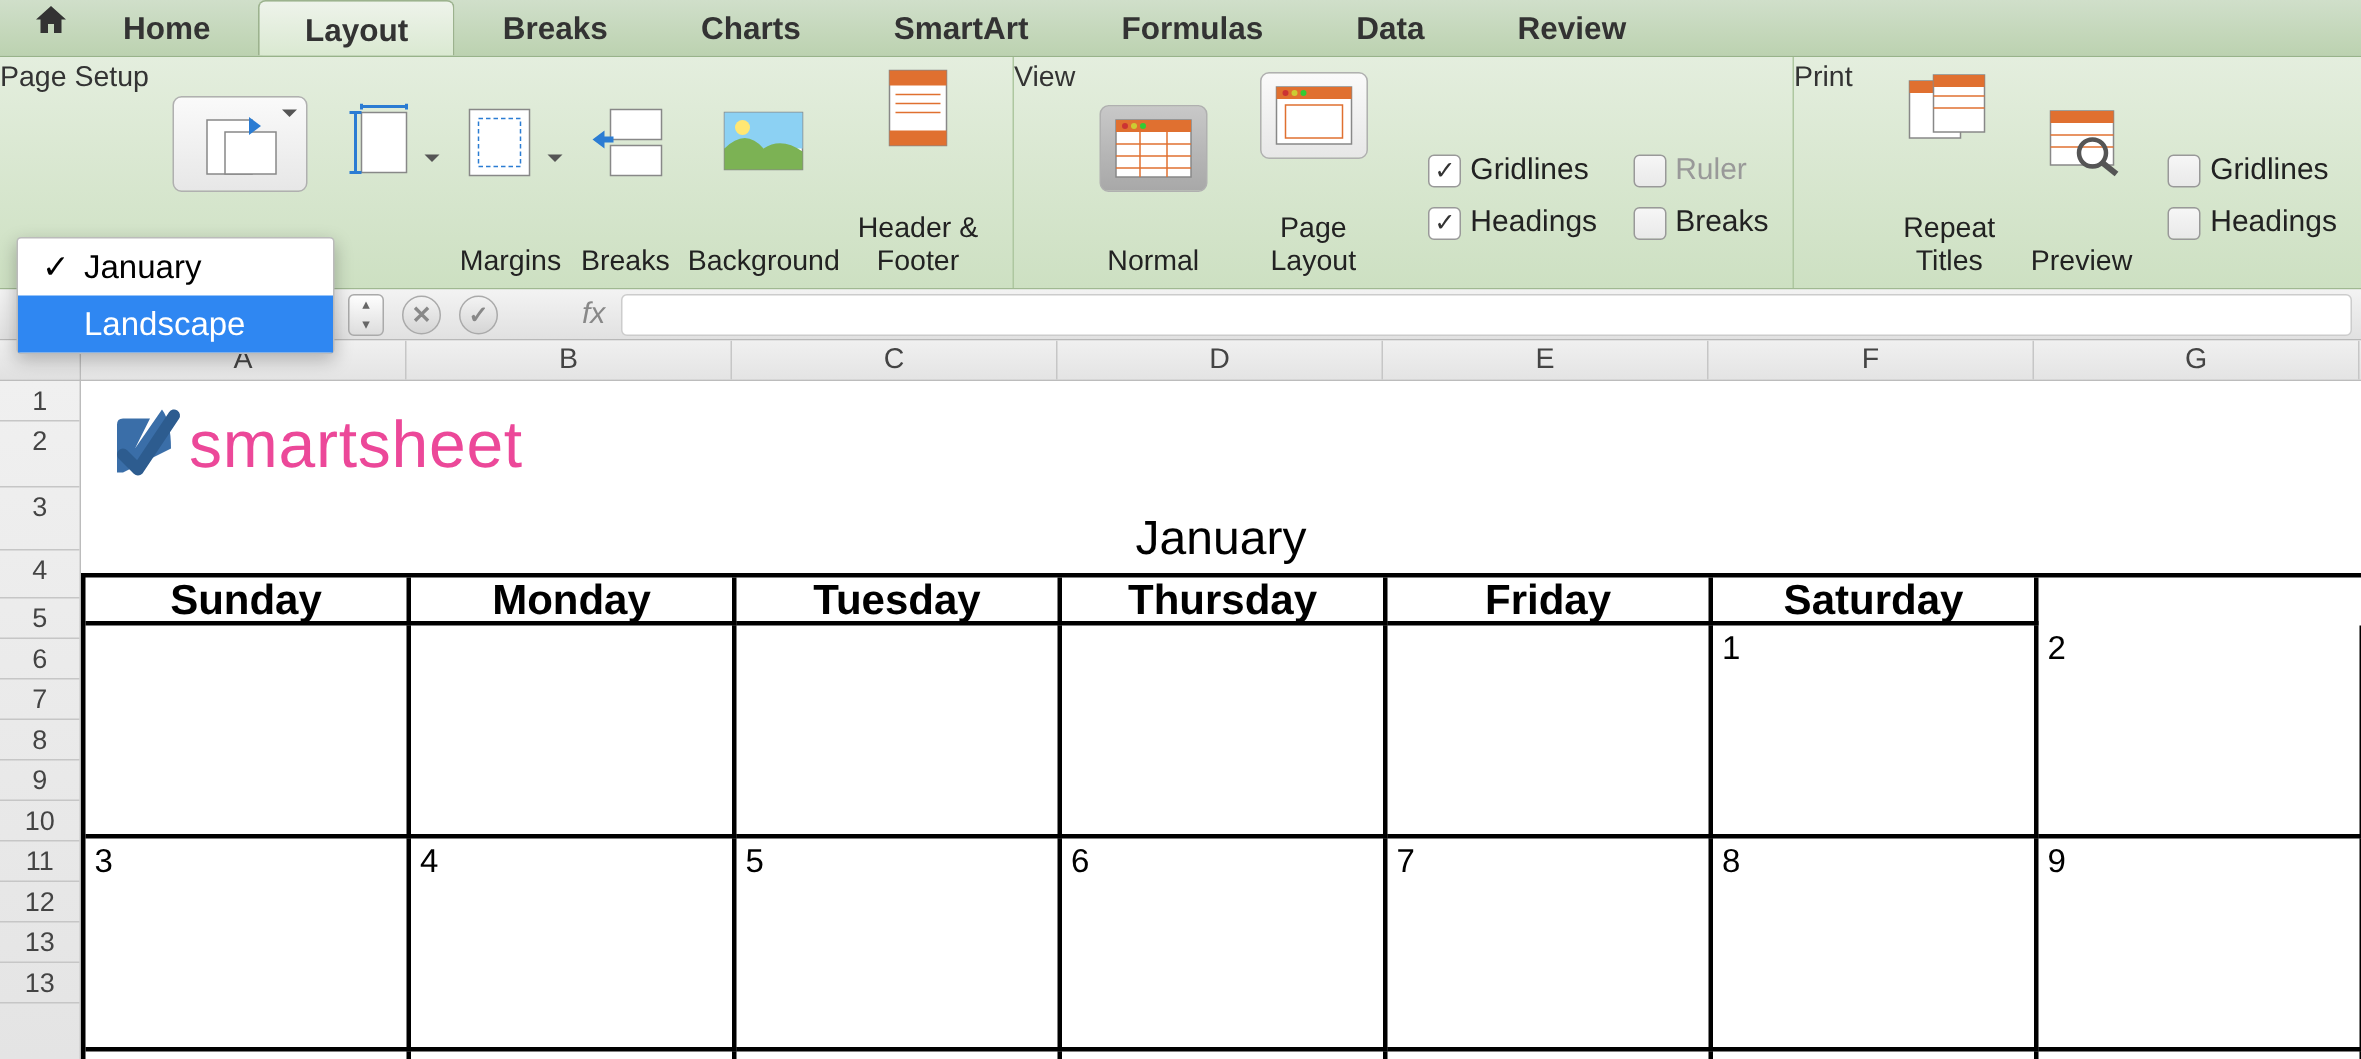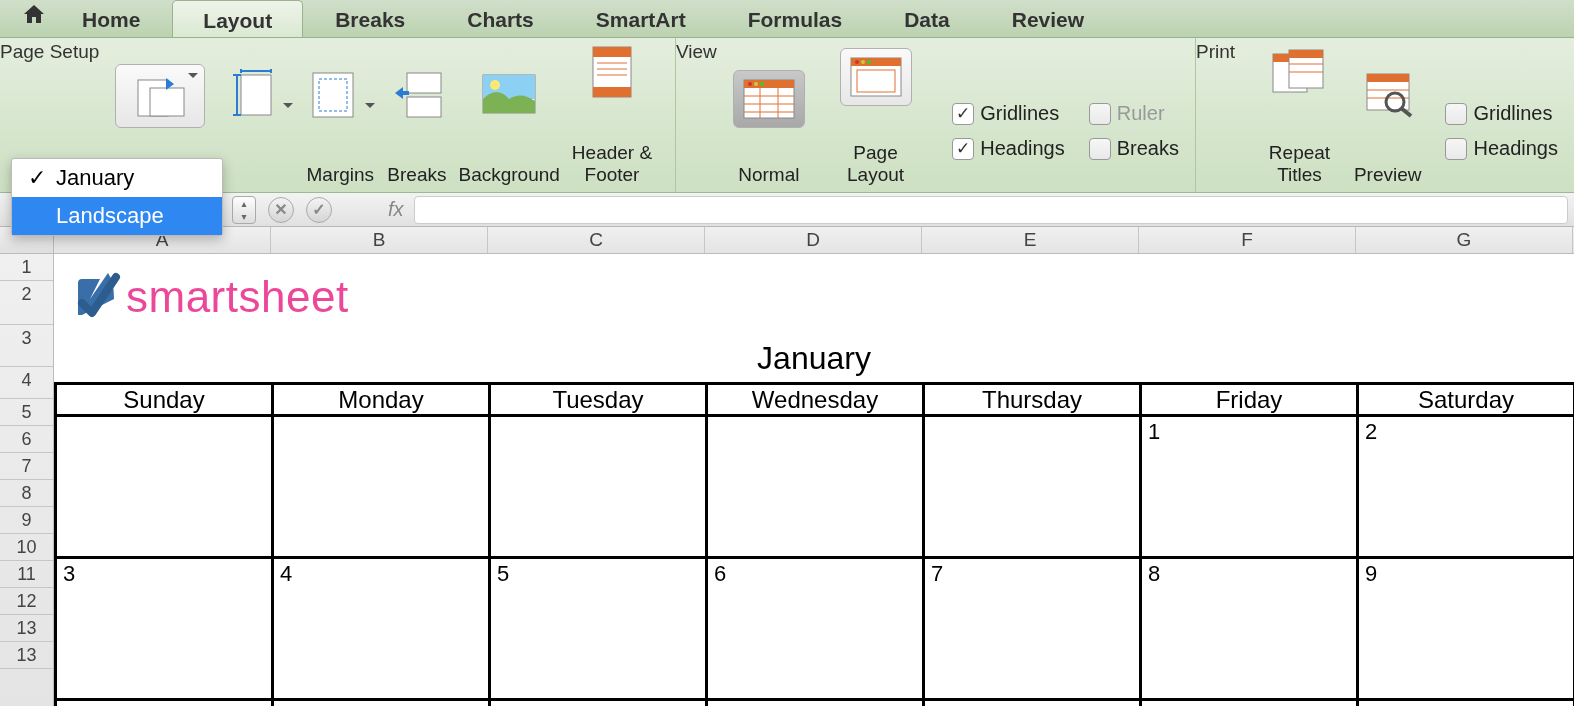--- a/index.html
+++ b/index.html
@@ -131,21 +131,21 @@
 .colhdrs{display:flex;height:27px;background:linear-gradient(#f0f0f0,#e4e4e4);border-bottom:1px solid #bcbcbc;}
 .colhdr{width:217px;border-right:1px solid #c6c6c6;text-align:center;font-size:19px;color:#444;line-height:25px;}
 .corner{width:54px;height:27px;background:linear-gradient(#f0f0f0,#e0e0e0);border-right:1px solid #bcbcbc;border-bottom:1px solid #bcbcbc;}
 .cells{position:relative;}
 .logo-area{height:86px;display:flex;align-items:center;padding-left:16px;}
 .logo-txt{font-size:44px;color:#ec4899;font-weight:300;letter-spacing:0.5px;}
 .month{position:absolute;left:0;right:0;top:86px;height:42px;text-align:center;font-size:32px;font-weight:400;color:#000;}
 .cal{position:absolute;top:128px;left:0;display:flex;flex-direction:column;border-top:3px solid #000;border-left:3px solid #000;}
 .calrow{display:flex;}
 .calcell{width:217px;border-right:3px solid #000;border-bottom:3px solid #000;}
-.dayhdr{height:32px;font-size:24px;font-weight:400;text-align:center;line-height:30px;}
+.dayhdr{height:32px;font-size:28px;font-weight:700;text-align:center;line-height:30px;}
 .datecell{height:142px;font-size:22px;padding:2px 6px;}
 .datecell.short{height:42px;}
 
 .ricon{display:block;}
 .big-btn-box{
   width:90px;height:64px;background:linear-gradient(#fafafa,#e7e7e7);
   border:1px solid #b0b0b0;border-radius:6px;display:flex;align-items:center;justify-content:center;
   position:relative;
 }
 .drop-arrow{position:absolute;right:6px;top:8px;border:5px solid transparent;border-top-color:#555;}
@@ -418,21 +418,20 @@
           <path d="M12 34 L22 44 L46 8" fill="none" stroke="#2d5c8f" stroke-width="8" stroke-linecap="round" stroke-linejoin="round"></path>
         </svg>
         <span class="logo-txt">smartsheet</span>
       </div>
       <div class="month">January</div>
       <div class="cal">
         <div class="calrow">
           <div class="calcell dayhdr">Sunday</div>
           <div class="calcell dayhdr">Monday</div>
           <div class="calcell dayhdr">Tuesday</div>
-          <div class="calcell dayhdr">Wednesday</div>
           <div class="calcell dayhdr">Thursday</div>
           <div class="calcell dayhdr">Friday</div>
           <div class="calcell dayhdr">Saturday</div>
         </div>
         <div class="calrow">
           <div class="calcell datecell"></div>
           <div class="calcell datecell"></div>
           <div class="calcell datecell"></div>
           <div class="calcell datecell"></div>
           <div class="calcell datecell"></div>

